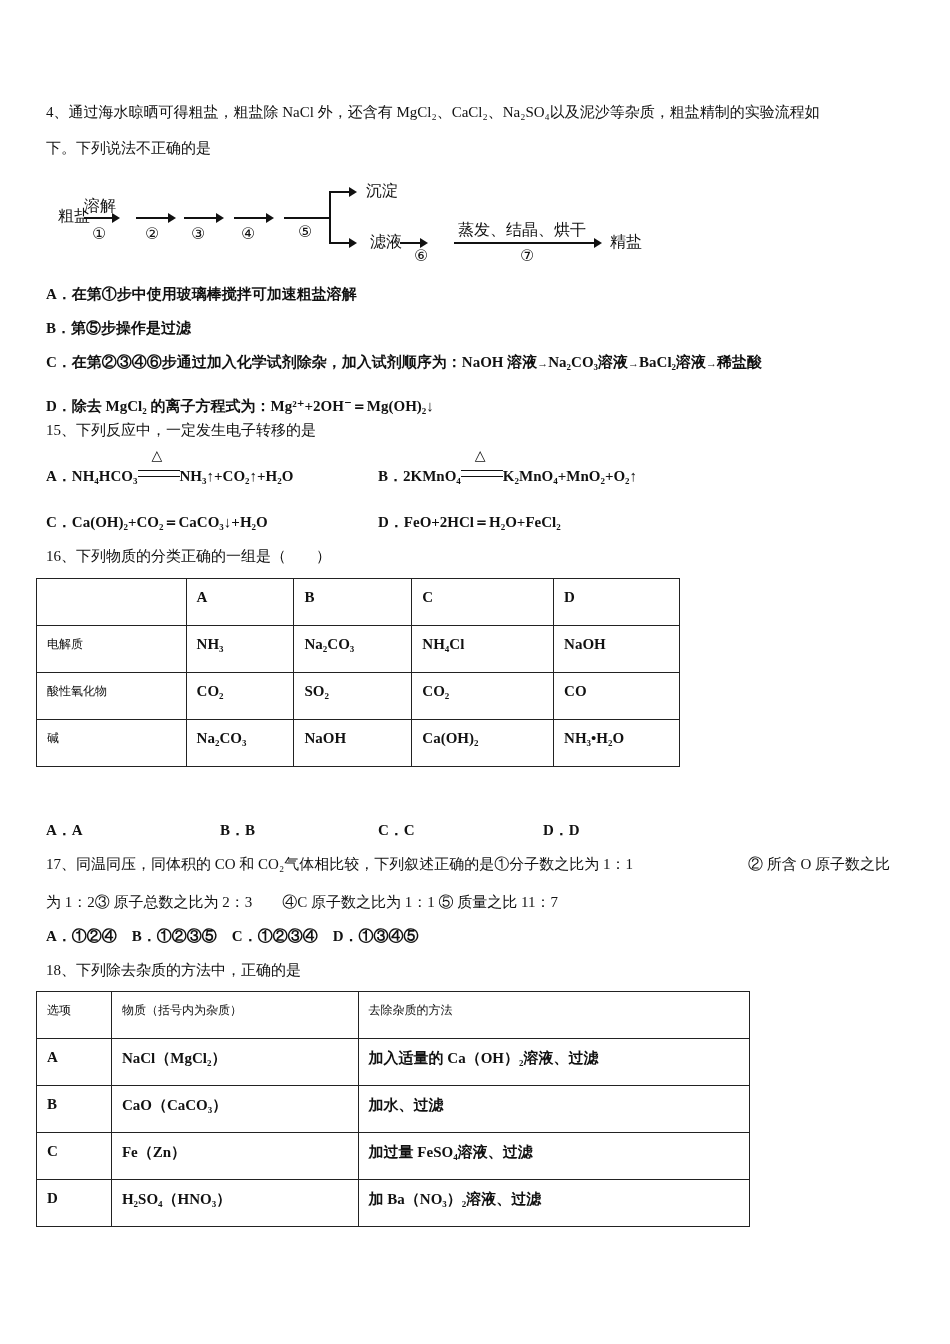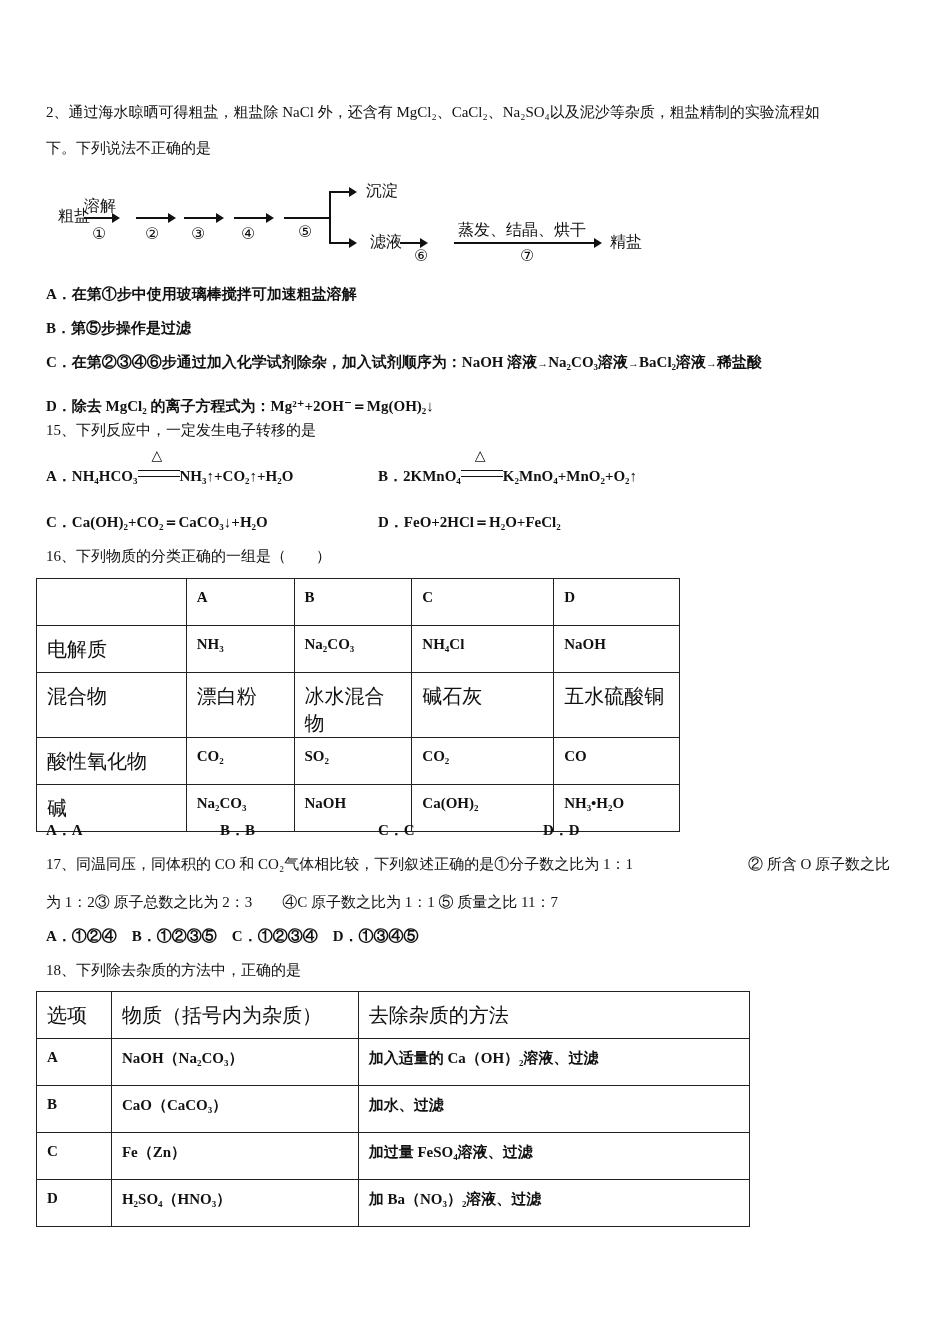--- a/index.html
+++ b/index.html
@@ -26,26 +26,26 @@
   .eq-over .dbl { display: inline-block; width: 42px; height: 5px; border-top: 1.5px solid #111; border-bottom: 1.5px solid #111; vertical-align: 4px; }
 
   
   table { position: absolute; border-collapse: collapse; }
   td { border: 1.5px solid #222; padding: 0 10px; vertical-align: top; font-size: 15px; }
   td .cell { display: block; padding-top: 10px; }
   #t16 { left: 36px; top: 578px; width: 644px; }
   #t16 td { height: 46px; }
   #t18 { left: 36px; top: 991px; width: 714px; }
   #t18 td { height: 46px; }
-  .cn { font-family: "DejaVu Sans", sans-serif; font-size: 20px; }
+  .cn { font-family: "DejaVu Sans", sans-serif; font-size: 12px; }
 </style>
 </head>
 <body>
 
-<div class="line" style="top:102px;">2、通过海水晾晒可得粗盐，粗盐除 NaCl 外，还含有 MgCl₂、CaCl₂、Na₂SO₄以及泥沙等杂质，粗盐精制的实验流程如</div>
+<div class="line" style="top:102px;">4、通过海水晾晒可得粗盐，粗盐除 NaCl 外，还含有 MgCl₂、CaCl₂、Na₂SO₄以及泥沙等杂质，粗盐精制的实验流程如</div>
 <div class="line" style="top:138px;">下。下列说法不正确的是</div>
 
 <div class="flow">
   <span class="lbl" style="left:14px; top:26px;">粗盐</span>
   <span class="lbl" style="left:40px; top:16px;">溶解</span>
   <div class="arrow" style="left:40px; top:37px; width:34px;"></div>
   <span class="circ" style="left:48px; top:44px;">①</span>
   <div class="arrow" style="left:92px; top:37px; width:38px;"></div>
   <span class="circ" style="left:101px; top:44px;">②</span>
   <div class="arrow" style="left:140px; top:37px; width:38px;"></div>
@@ -125,37 +125,20 @@
         </td>
     <td>
           <span class="cell b">NH₄Cl</span>
         </td>
     <td>
           <span class="cell b">NaOH</span>
         </td>
   </tr>
   <tr>
     <td>
-          <span class="cell cn">混合物</span>
-        </td>
-    <td>
-          <span class="cell cn">漂白粉</span>
-        </td>
-    <td>
-          <span class="cell cn">冰水混合物</span>
-        </td>
-    <td>
-          <span class="cell cn">碱石灰</span>
-        </td>
-    <td>
-          <span class="cell cn">五水硫酸铜</span>
-        </td>
-  </tr>
-  <tr>
-    <td>
           <span class="cell cn">酸性氧化物</span>
         </td>
     <td>
           <span class="cell b">CO₂</span>
         </td>
     <td>
           <span class="cell b">SO₂</span>
         </td>
     <td>
           <span class="cell b">CO₂</span>
@@ -210,21 +193,21 @@
         </td>
     <td>
           <span class="cell cn">去除杂质的方法</span>
         </td>
   </tr>
   <tr>
     <td>
           <span class="cell b">A</span>
         </td>
     <td>
-          <span class="cell b">NaOH（Na₂CO₃）</span>
+          <span class="cell b">NaCl（MgCl₂）</span>
         </td>
     <td>
           <span class="cell b">加入适量的 Ca（OH）₂溶液、过滤</span>
         </td>
   </tr>
   <tr>
     <td>
           <span class="cell b">B</span>
         </td>
     <td>

